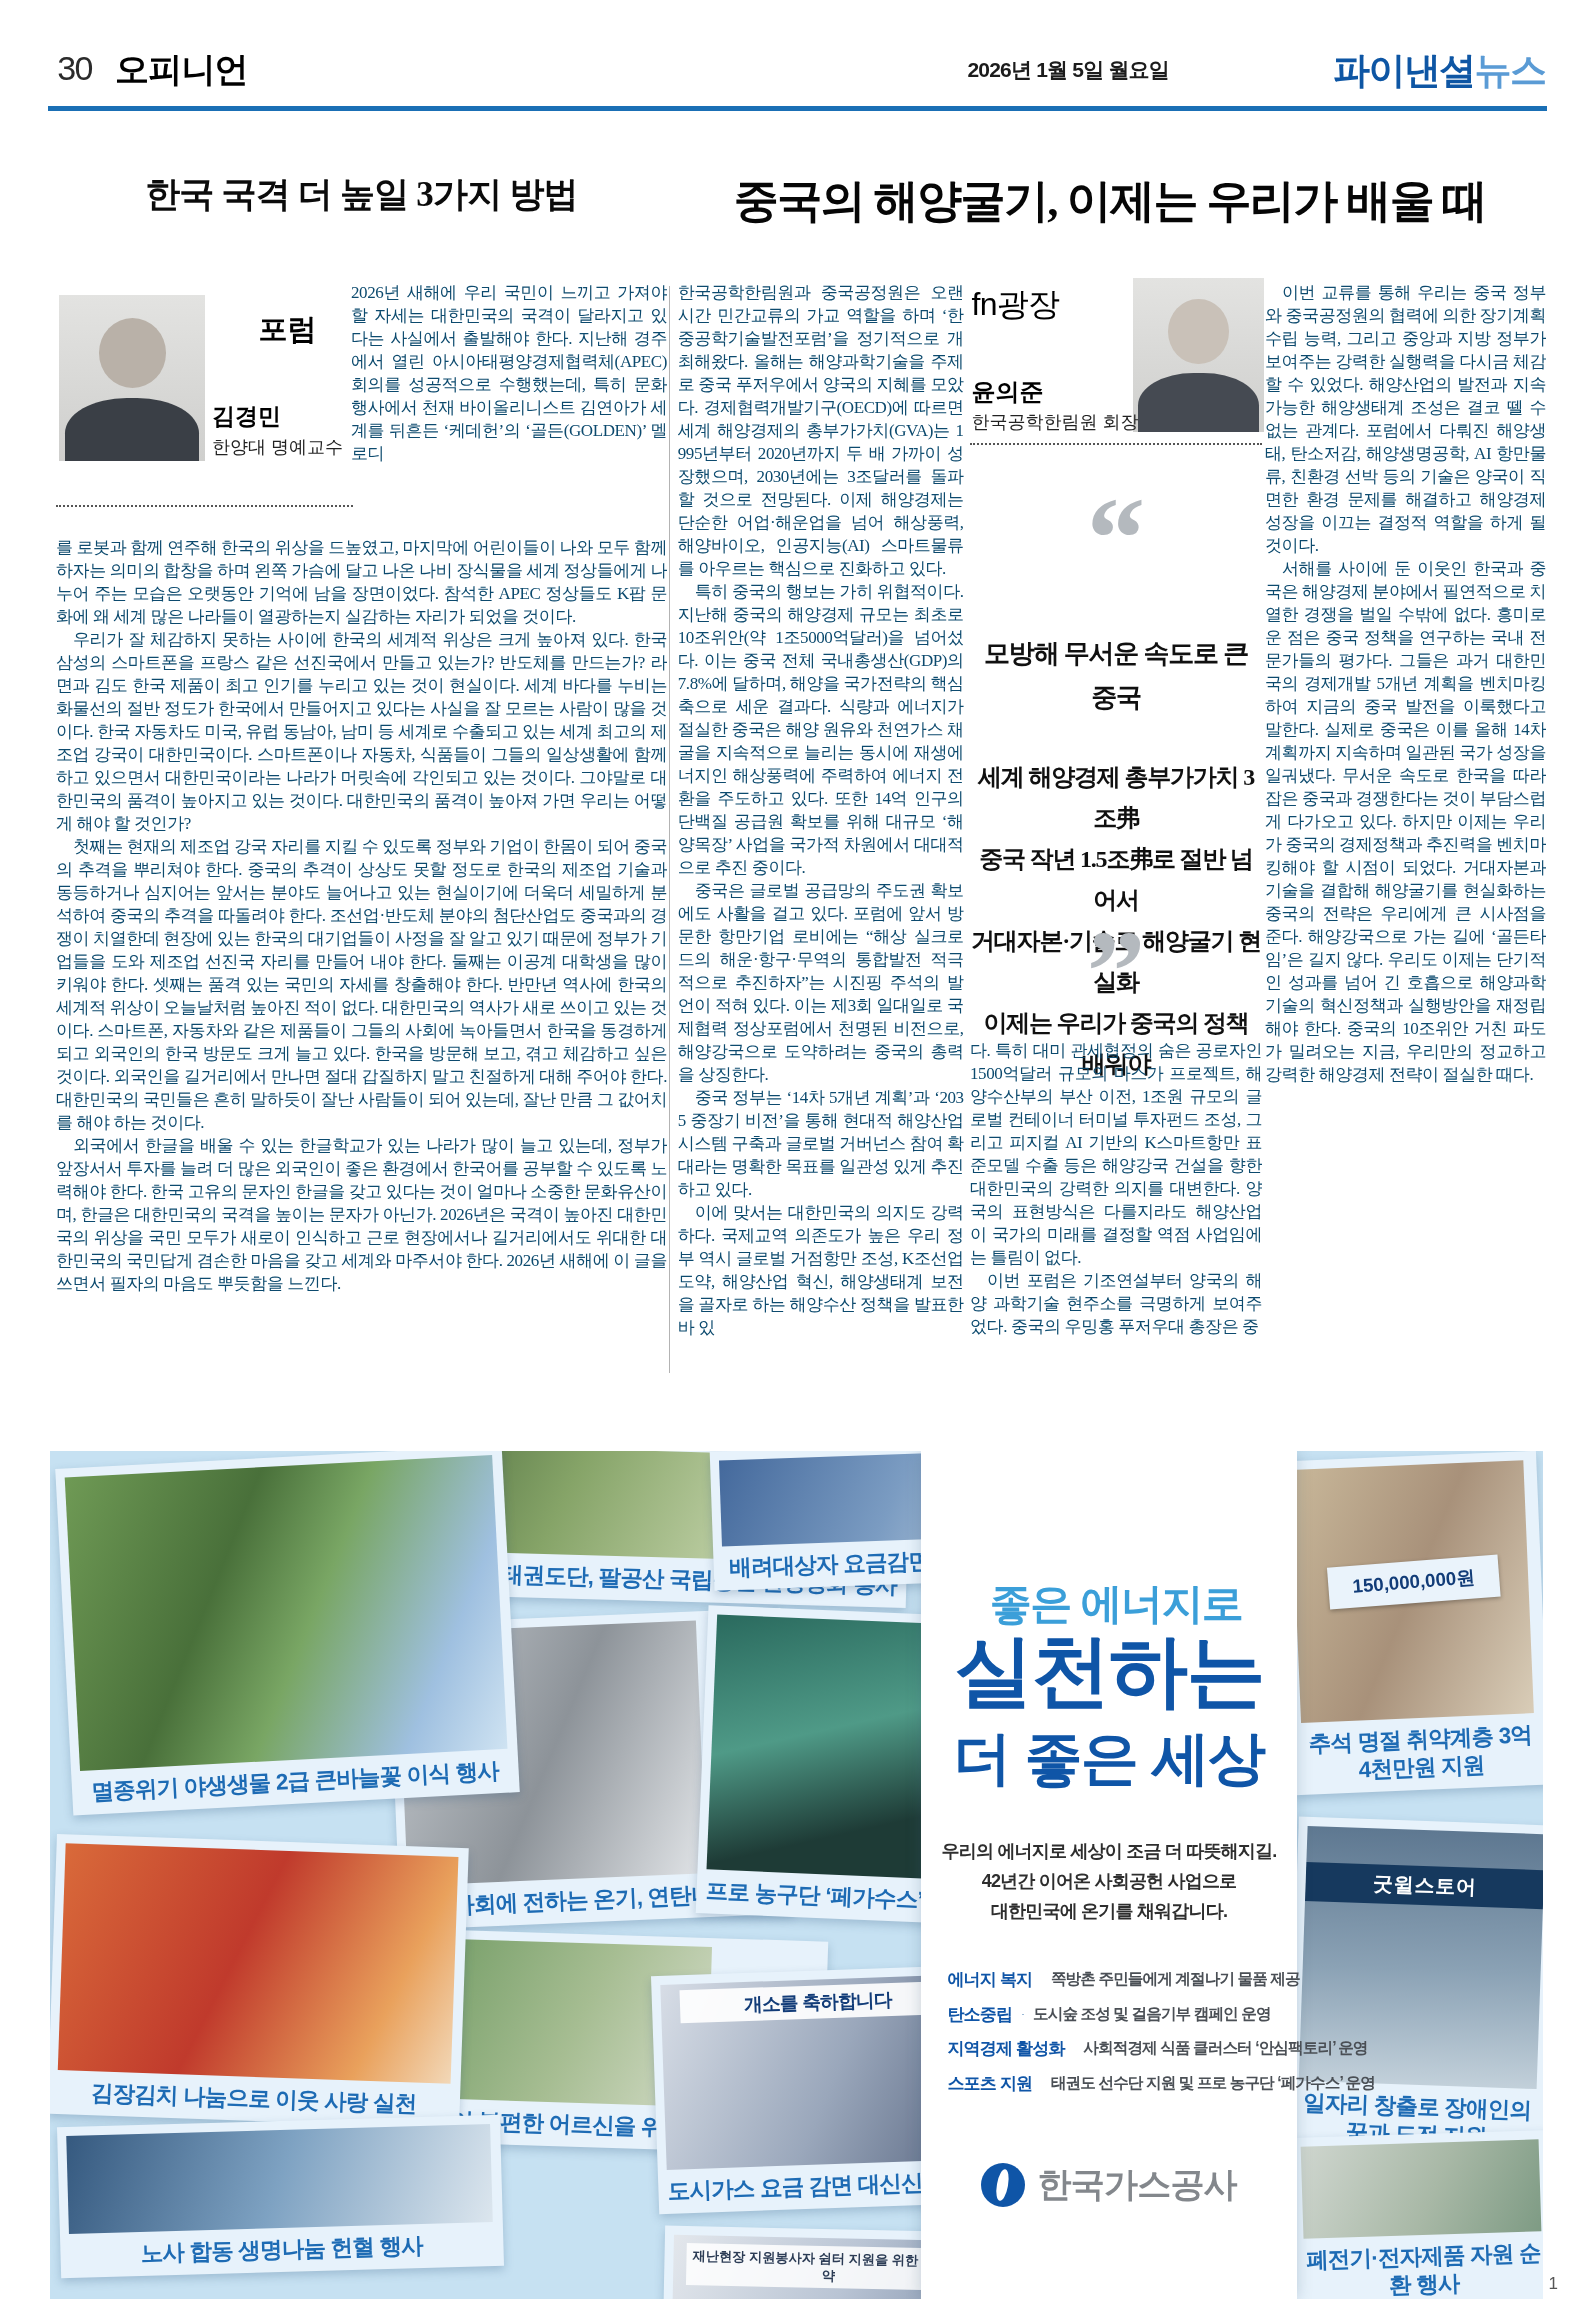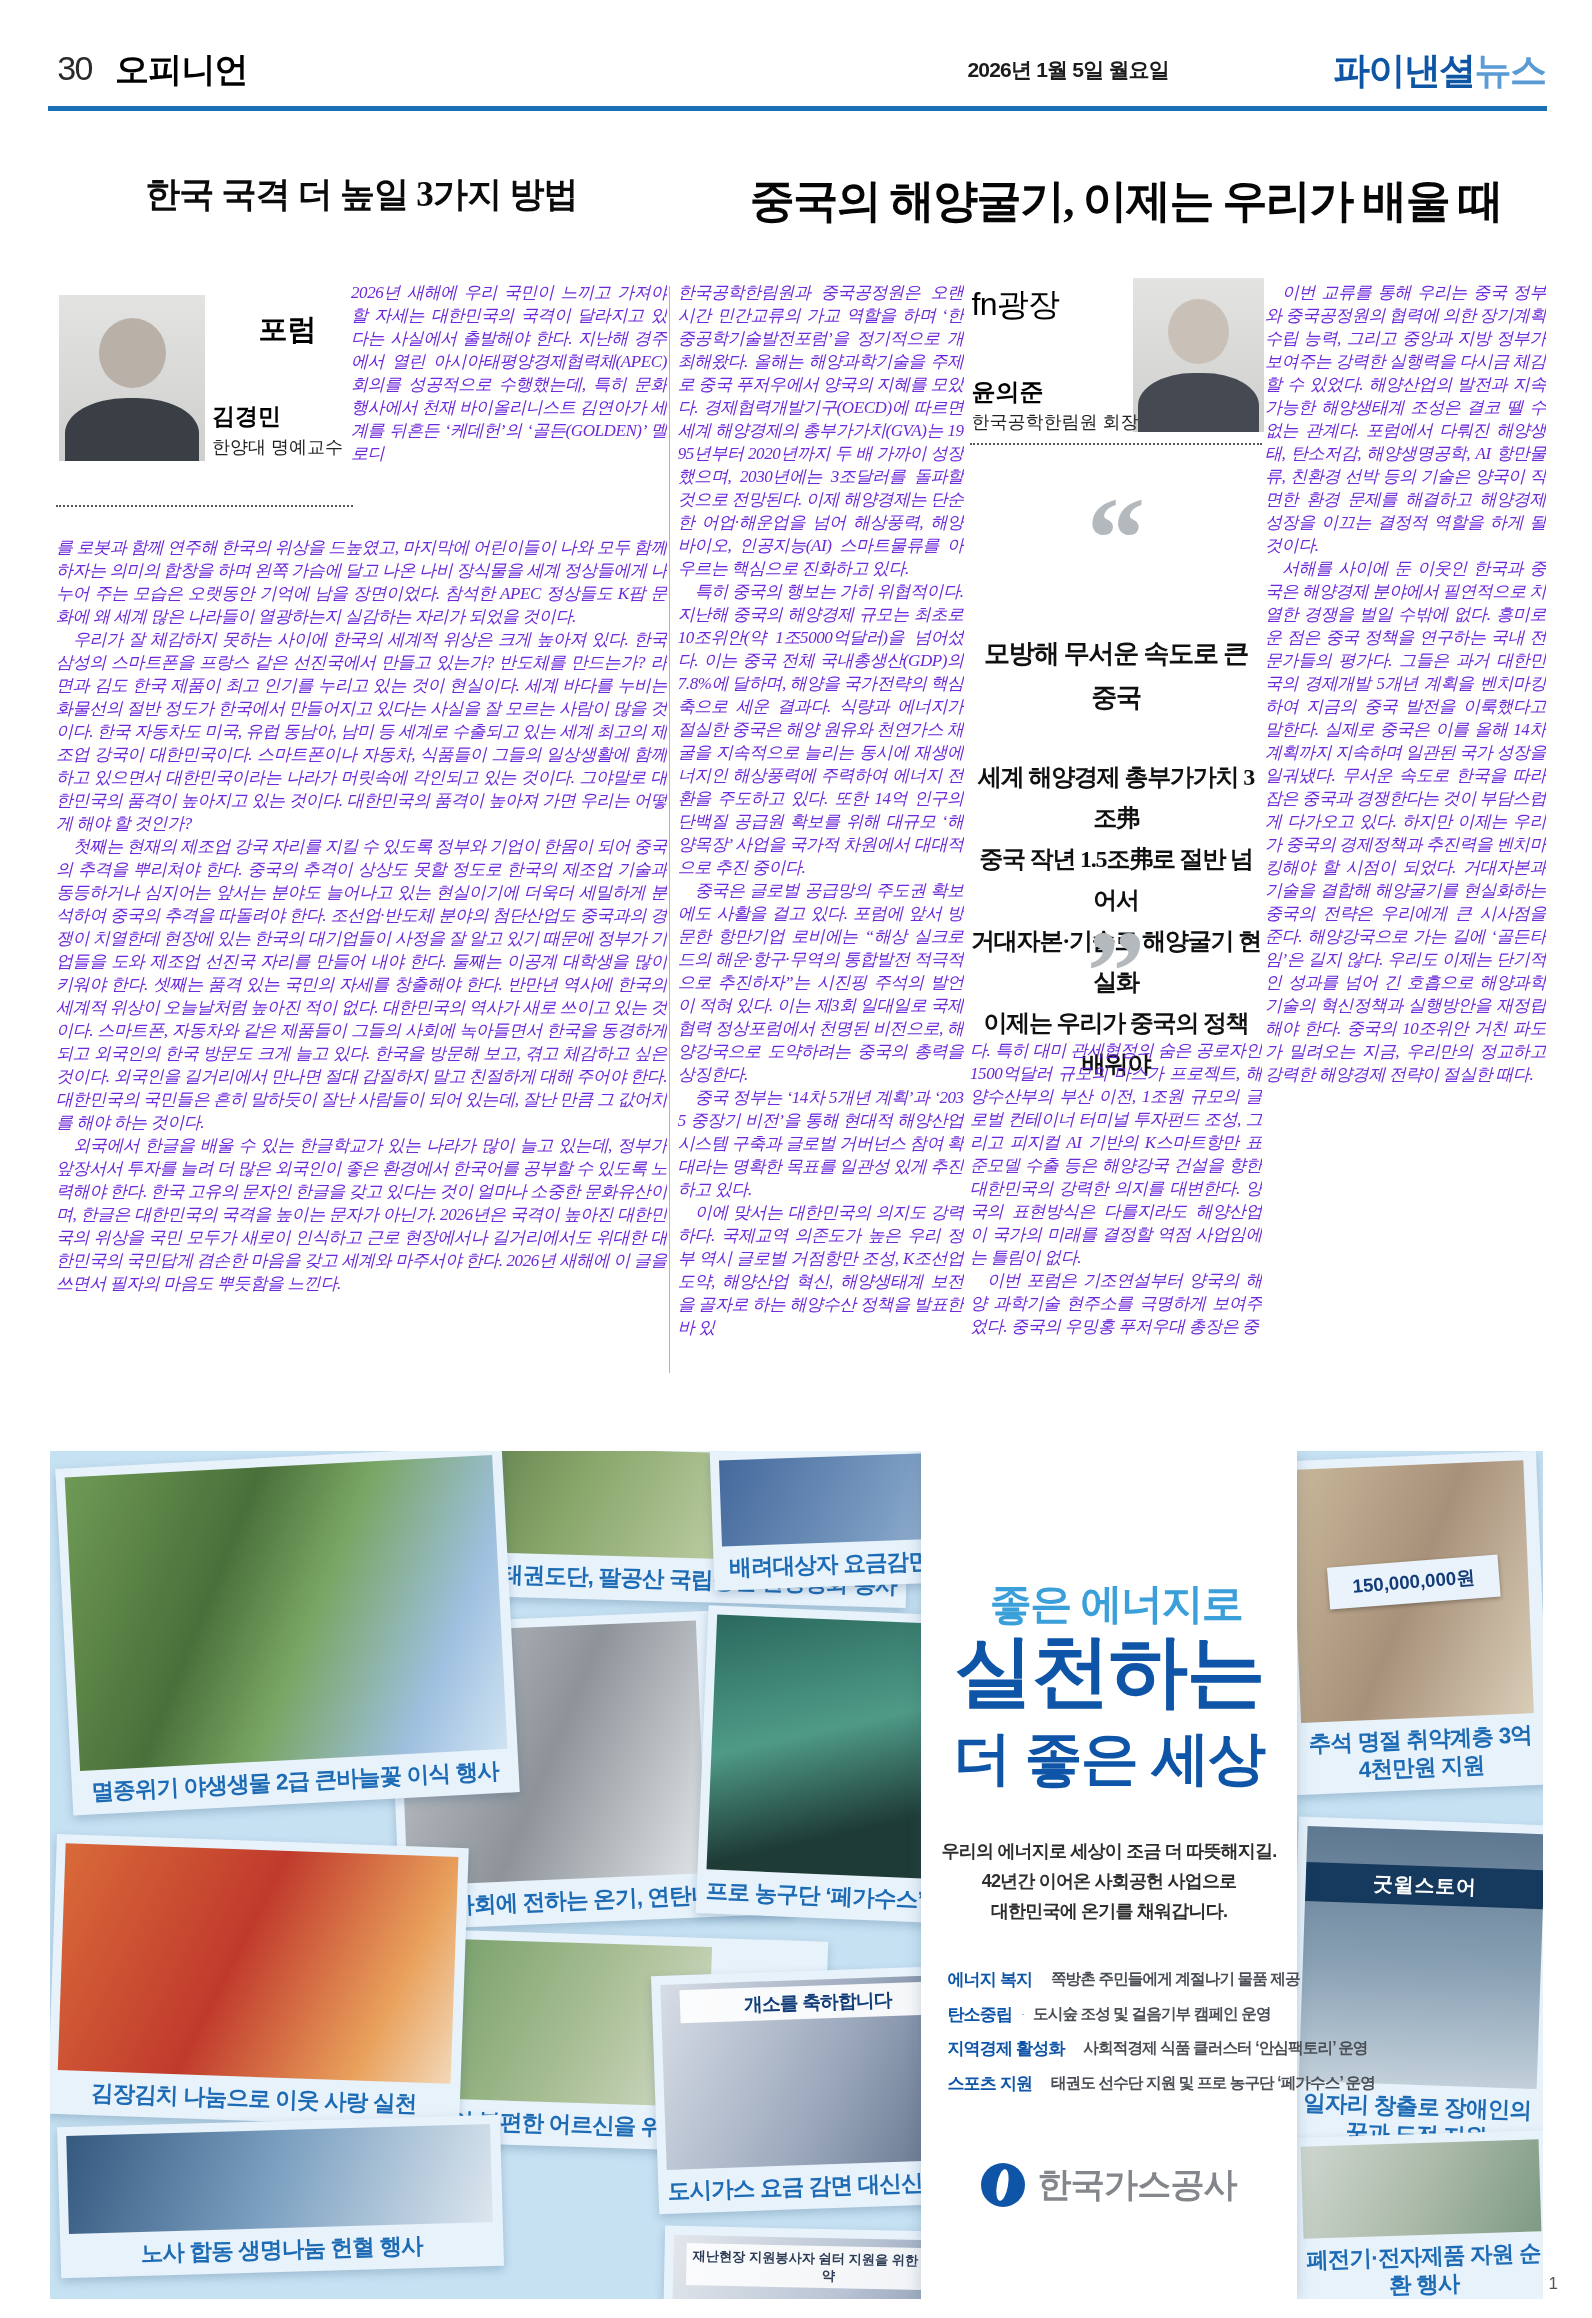--- a/index.html
+++ b/index.html
@@ -12,21 +12,21 @@
   .hdr .pgnum{position:absolute;left:9.3px;top:4.7px;font-size:34px;font-weight:400;color:#2b2b2b;letter-spacing:-1.6px;}
   .hdr .section{position:absolute;left:67px;top:3.1px;font-size:34px;font-weight:900;color:#000;letter-spacing:-0.8px;}
   .hdr .date{position:absolute;right:378px;top:12.4px;font-size:21px;font-weight:700;color:#1c1c1c;letter-spacing:-0.8px;}
   .hdr .masthead{position:absolute;right:1.6px;top:1.6px;font-size:37px;font-weight:900;letter-spacing:-1.6px;}
   .hdr .masthead .m1{color:#0e56a4;}
   .hdr .masthead .m2{color:#5a9bd5;}
   .blue-rule{position:absolute;left:48px;top:106px;width:1499px;height:5.4px;background:#1a6fb5;}
 
   
   .bodytext{font-family:"Liberation Serif","DejaVu Serif",serif;font-size:17px;line-height:23px;
-            letter-spacing:-0.4px;text-align:justify;word-break:break-all;color:#6d28d9;overflow:hidden;font-style:italic;}
+            letter-spacing:-0.4px;text-align:justify;word-break:break-all;color:#0c4a6e;overflow:hidden;}
   .bodytext p{margin:0;text-indent:1em;}
   .bodytext p.noind{text-indent:0;}
   .dotted{border-top:2.3px dotted #555;height:0;}
 
   
   .la{position:absolute;left:56px;top:171px;width:611px;height:1275px;}
   .la-title{position:absolute;left:0;top:0;width:100%;text-align:center;font-size:35px;font-weight:700;
             letter-spacing:-0.8px;color:#0b0b0b;}
   .portrait{position:absolute;overflow:hidden;background:linear-gradient(180deg,#e3e3e1,#cfcfcd);}
   .portrait .p-head{position:absolute;left:50%;top:14%;width:46%;height:42%;margin-left:-23%;border-radius:50%;background:#b9b1a8;}
@@ -37,21 +37,21 @@
   .la-author-title{position:absolute;left:156px;top:264px;font-size:18px;color:#222;}
   .la-dotted{position:absolute;left:0;top:334px;width:297px;}
   .la-intro{position:absolute;left:295px;top:110px;width:316px;height:233px;}
   .la-body{position:absolute;left:0;top:365px;width:611px;height:907px;}
 
   
   .vdiv{position:absolute;left:669px;top:286px;width:0.8px;height:1087px;background:#b3b3b3;}
 
   
   .ra{position:absolute;left:673px;top:171px;width:874px;height:1275px;}
-  .ra-title{position:absolute;left:16px;top:0;width:100%;text-align:center;font-size:45px;font-weight:800;
+  .ra-title{position:absolute;left:0;top:0;width:100%;text-align:center;font-size:45px;font-weight:800;
             letter-spacing:-1.6px;color:#060606;}
   .ra-col1{position:absolute;left:4.7px;top:110px;width:286px;height:1092px;}
   .ra-col3{position:absolute;left:592px;top:110px;width:281px;height:1092px;}
   .ra-col2{position:absolute;left:297px;top:110px;width:292px;height:1092px;}
   .fn-label{position:absolute;left:1.6px;top:2px;font-size:32px;font-weight:400;color:#000;letter-spacing:-0.8px;}
   .ra-photo{left:163px;top:-3.1px;width:131px;height:154px;}
   .ra-photo .p-head{background:#c9c1b8;}
   .ra-photo .p-body{background:#454a52;}
   .ra-author{position:absolute;left:1.6px;top:95px;font-size:24px;font-weight:800;color:#000;}
   .ra-author-title{position:absolute;left:1.6px;top:129px;font-size:18px;color:#222;}

